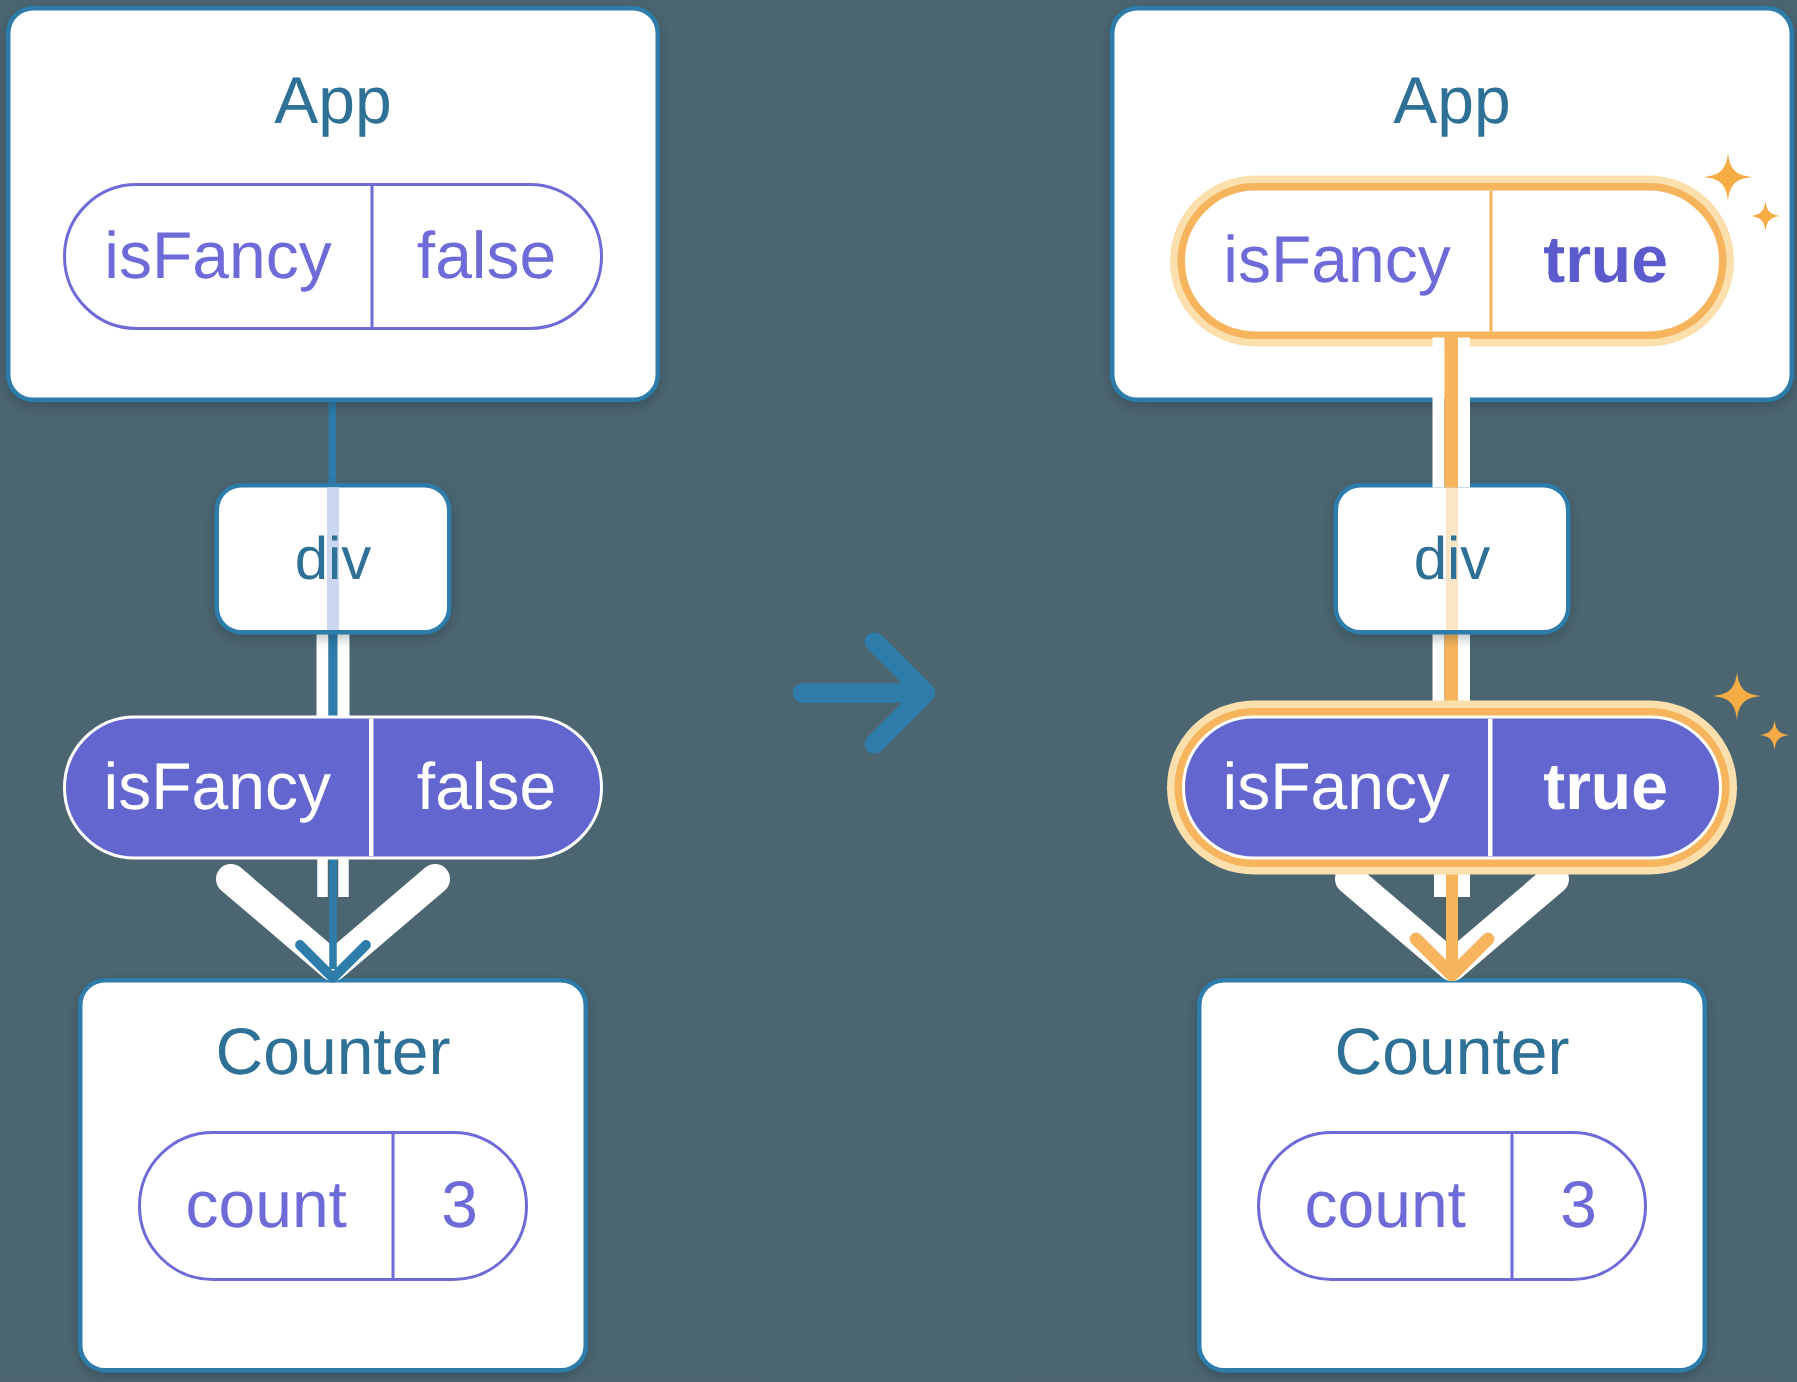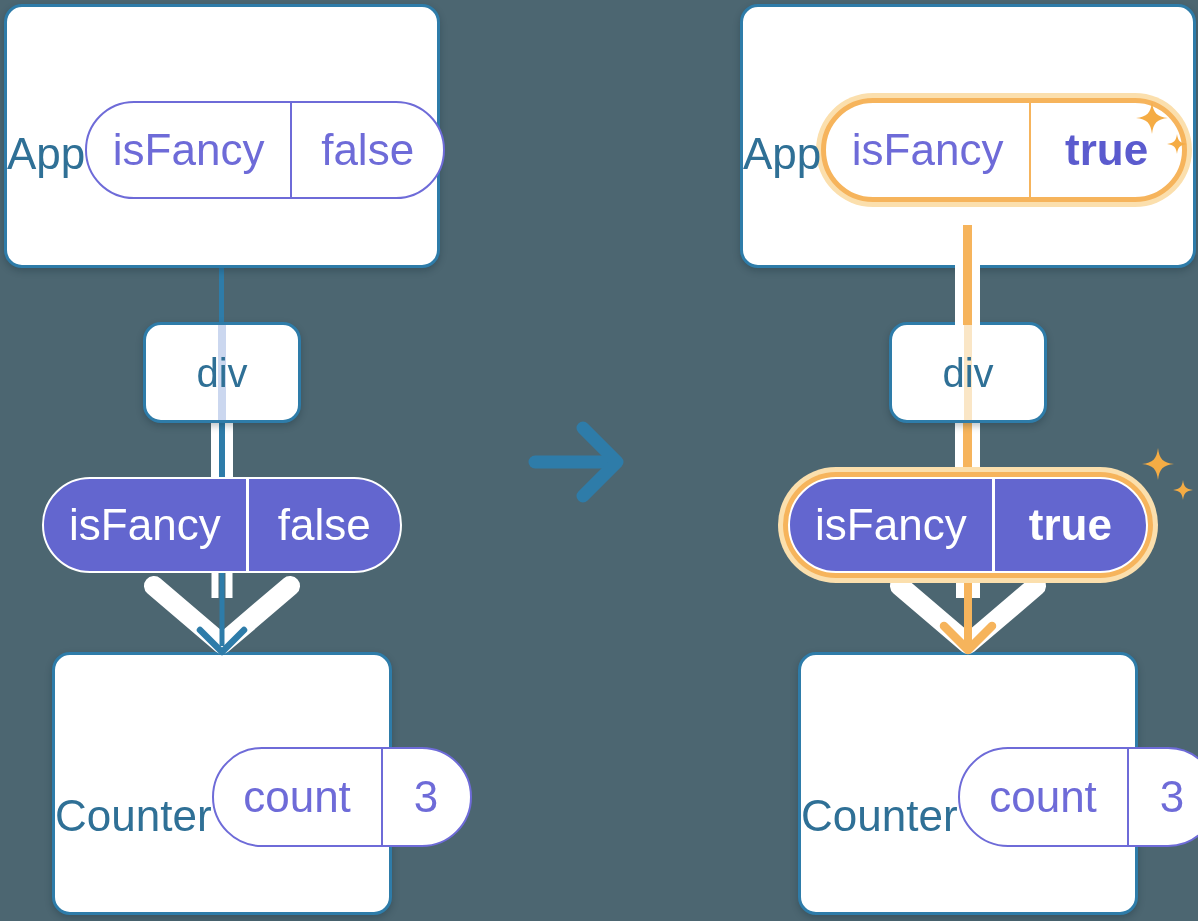--- a/index.html
+++ b/index.html
@@ -3,21 +3,21 @@
 <meta charset="utf-8">
 <style>
   html,body{margin:0;padding:0;background:#4C6671;}
   *{box-sizing:border-box;}
   .canvas{
     position:relative;width:1198px;height:921px;background:#4C6671;
     font-family:"Liberation Sans", sans-serif;overflow:hidden;
   }
   .card{
     position:absolute;background:#fff;border:3px solid #2E7CA9;border-radius:18px;
-    display:flex;flex-direction:row;align-items:center;
+    display:flex;flex-direction:column;align-items:center;
     box-shadow:0 3px 7px rgba(15,35,45,.28);z-index:1;
   }
   .card-title{font-size:44px;font-weight:500;color:#2F7096;line-height:1.15;}
   .pill{display:flex;align-items:stretch;border-radius:62px;overflow:hidden;flex:0 0 auto;}
   .cell{display:flex;align-items:center;justify-content:center;font-size:44px;line-height:1;}
   
   .pill.outline{background:#fff;border:2.5px solid #6E6BD8;color:#6E6BD8;width:360px;height:98px;}
   .pill.outline .cell.key{flex:0 0 57.5%;border-right:2.5px solid #6E6BD8;}
   .pill.outline .cell.val{flex:1;}
   .pill.outline.narrow{width:260px;height:100px;}
@@ -45,21 +45,21 @@
   .stripe.lavender{background:#CBD7EF;}
   .stripe.faded-orange{background:#FAE6C6;}
   .card .card-title{position:relative;z-index:1;}
   .svg-abs{position:absolute;z-index:2;}
   .sparkles{z-index:4;}
   
   .app-card .card-title{margin-top:36px;}
   .app-card .pill{margin-top:28px;}
   .div-card{justify-content:center;}
   .div-card .card-title{font-size:40px;}
-  .counter-card .card-title{margin-top:66px;}
+  .counter-card .card-title{margin-top:22px;}
   .counter-card .pill{margin-top:26px;text-align:center;}
 </style>
 </head>
 <body>
 
 <div class="canvas">
 
   <div class="line" style="left:219px;top:262px;width:5px;height:64px;"></div>
 
   <div class="tube" style="left:211px;top:420px;height:59px;">

